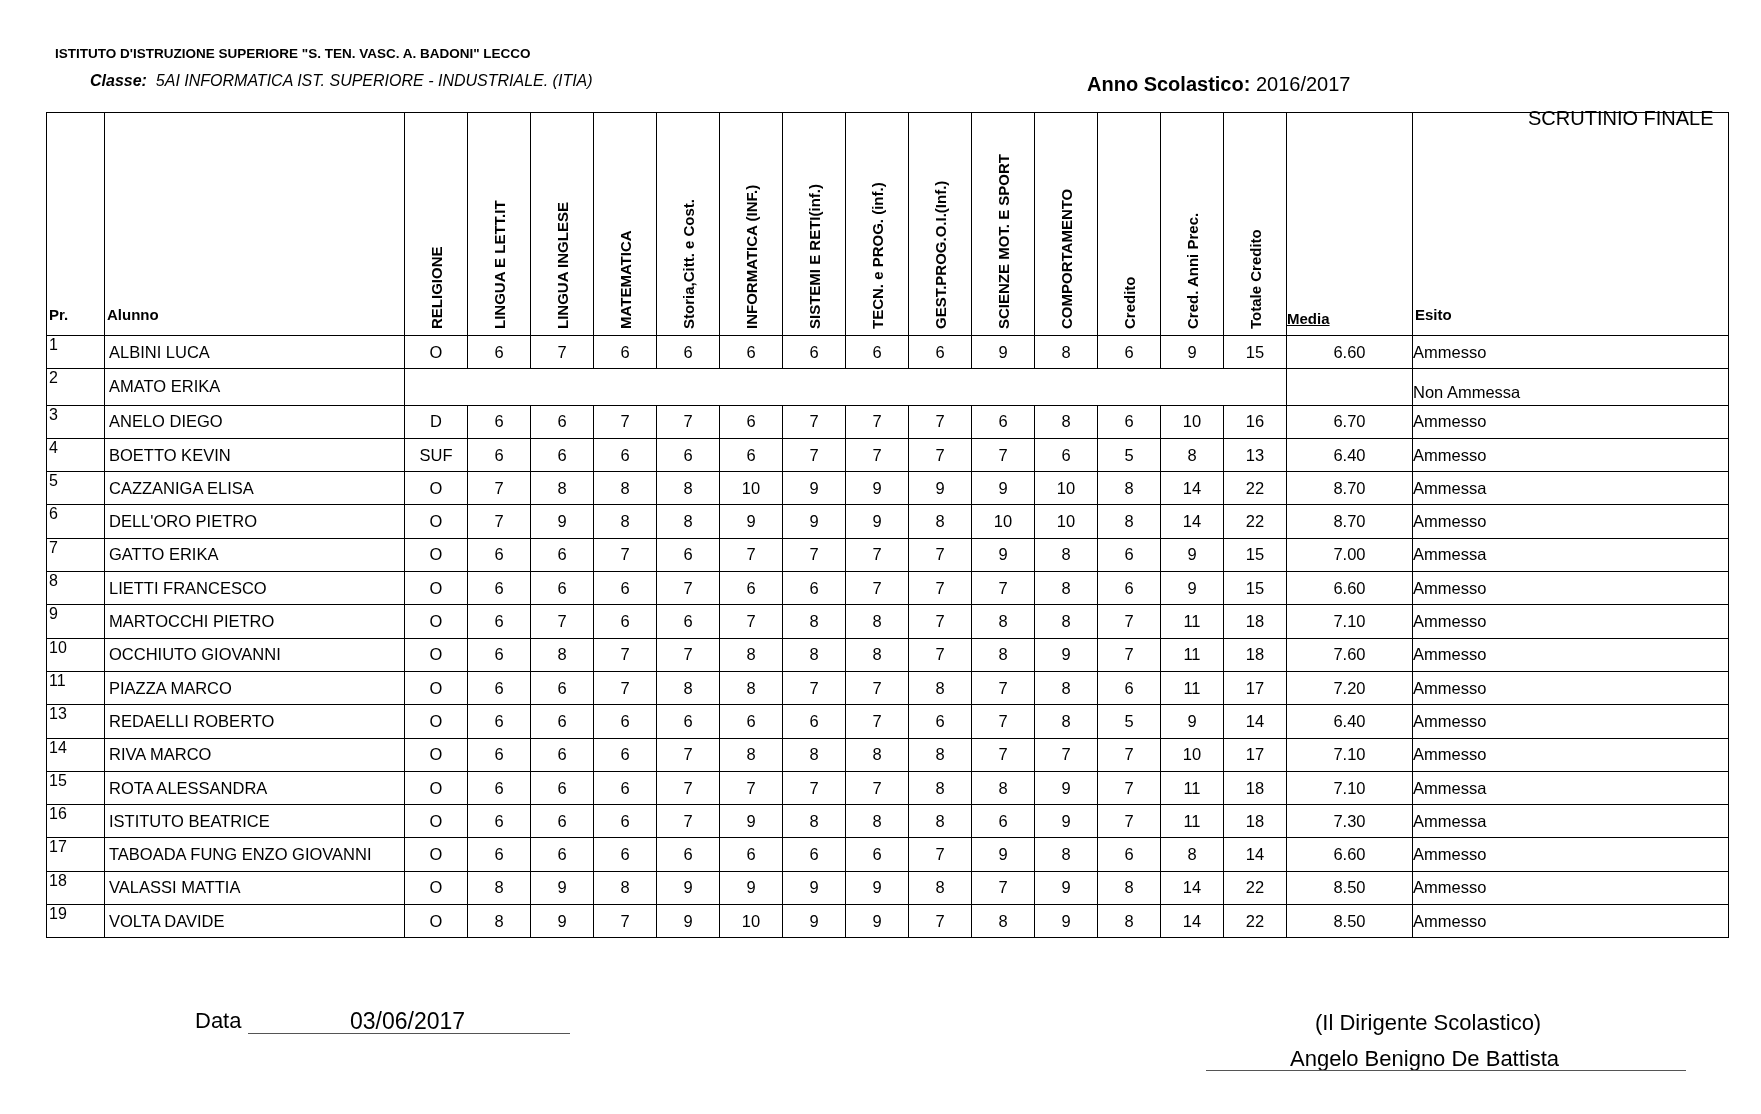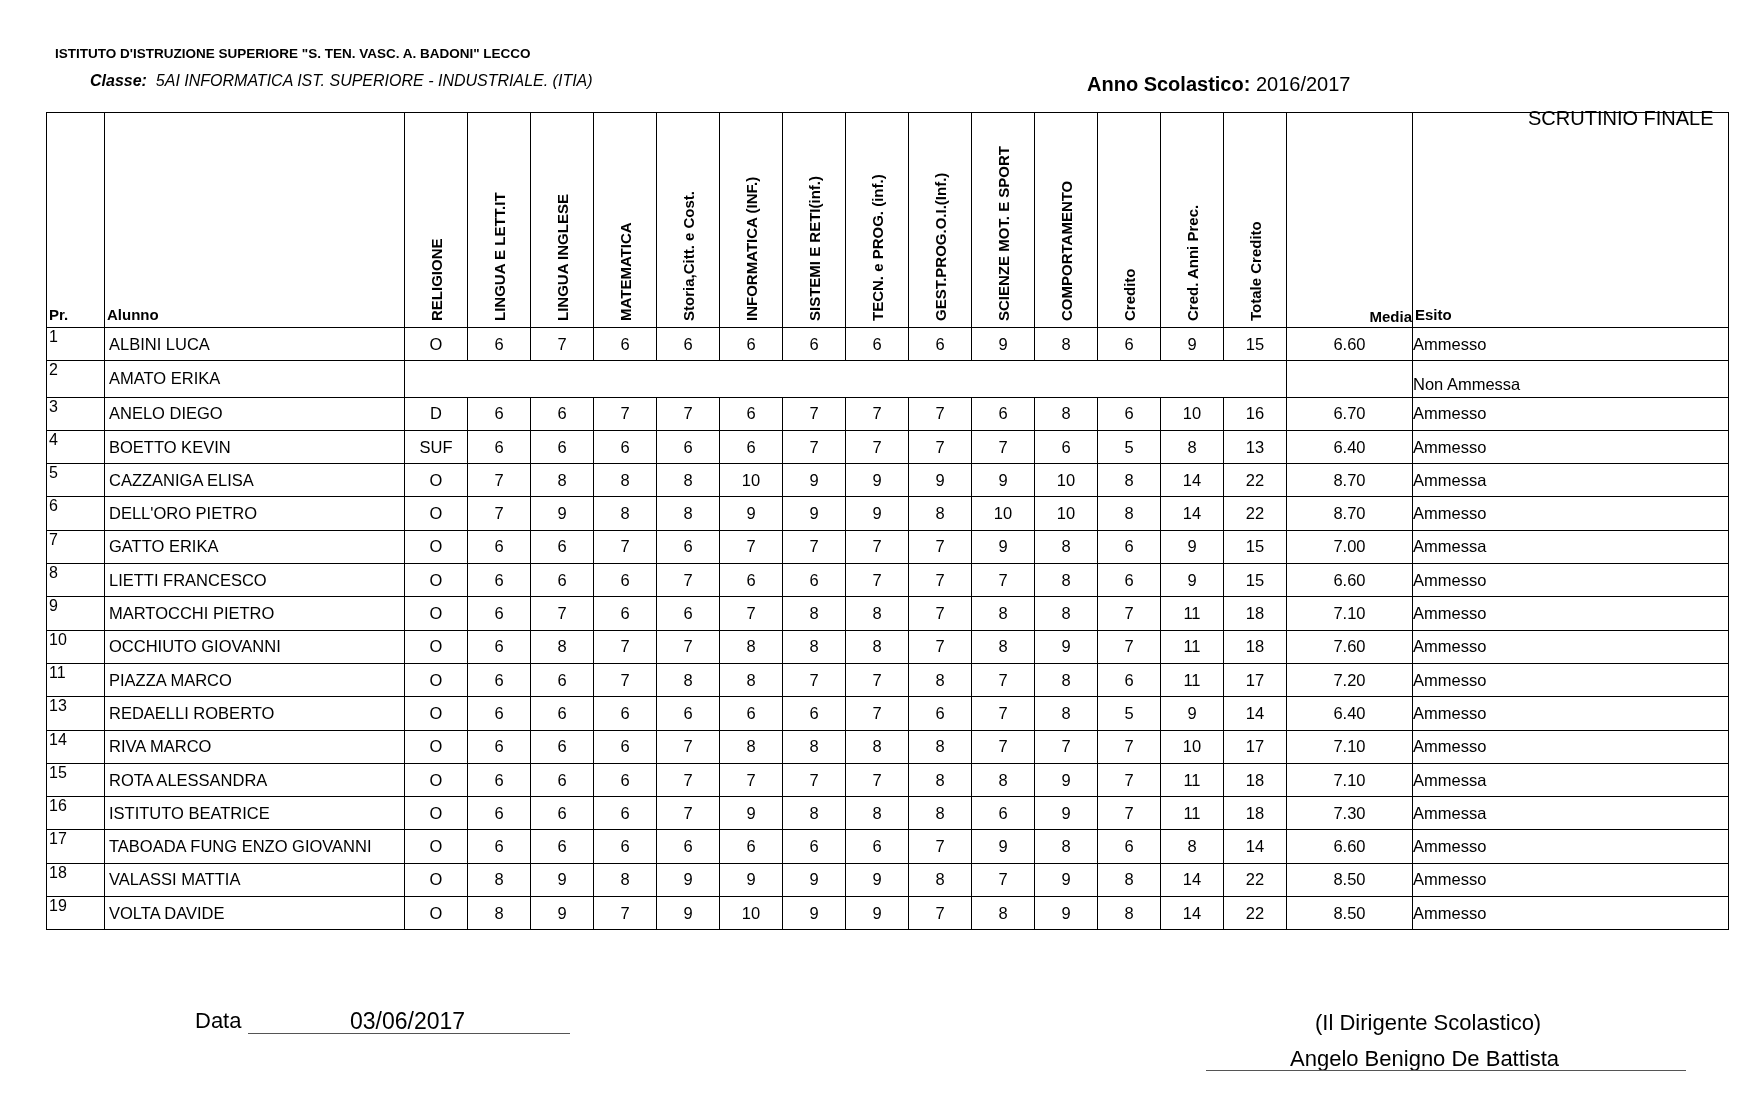--- a/index.html
+++ b/index.html
@@ -8,22 +8,22 @@
   #inst{left:55px;top:46px;font-size:13.5px;font-weight:bold;}
   #classe{left:90px;top:72px;font-size:16px;font-style:italic;}
   #classe b{font-weight:bold;}
   #anno{left:1087px;top:73px;font-size:20px;}
   #scrut{left:1528px;top:73px;font-size:20px;margin-top:34px;}
   table{position:absolute;left:46px;top:112px;border-collapse:collapse;table-layout:fixed;}
   td,th{border:1.5px solid #000;padding:0;font-size:16.5px;font-weight:normal;}
   th{height:210px;vertical-align:bottom;font-weight:bold;font-size:15px;}
   th.rot{position:relative;}
   th.rot span{position:absolute;left:50%;bottom:6px;transform-origin:left bottom;transform:rotate(-90deg) translateY(50%);white-space:nowrap;display:block;}
-  th.left{text-align:left;padding-left:2px;padding-bottom:4px;}
-  th.media{text-align:right;padding-bottom:2px;}
+  th.left{text-align:left;padding-left:2px;padding-bottom:12px;}
+  th.media{text-align:left;padding-bottom:8px;text-decoration:underline;}
   tr.row td{height:32.3px;}
   td.c{text-align:center;}
   td.pr{vertical-align:top;padding-left:2px;font-size:16px;}
   td.name{padding-left:4px;}
   td.esito{padding-left:0;}
   td.esito.na{vertical-align:bottom;padding-bottom:3px;margin-left:20px;}
   #footer-data-label{left:195px;top:1008px;font-size:22px;}
   #footer-data-value{left:350px;top:1008px;font-size:23px;}
   #data-line{left:248px;top:1033px;width:322px;height:0;border-top:1.5px solid #555;}
   #dir-title{left:1315px;top:1010px;font-size:22px;}

